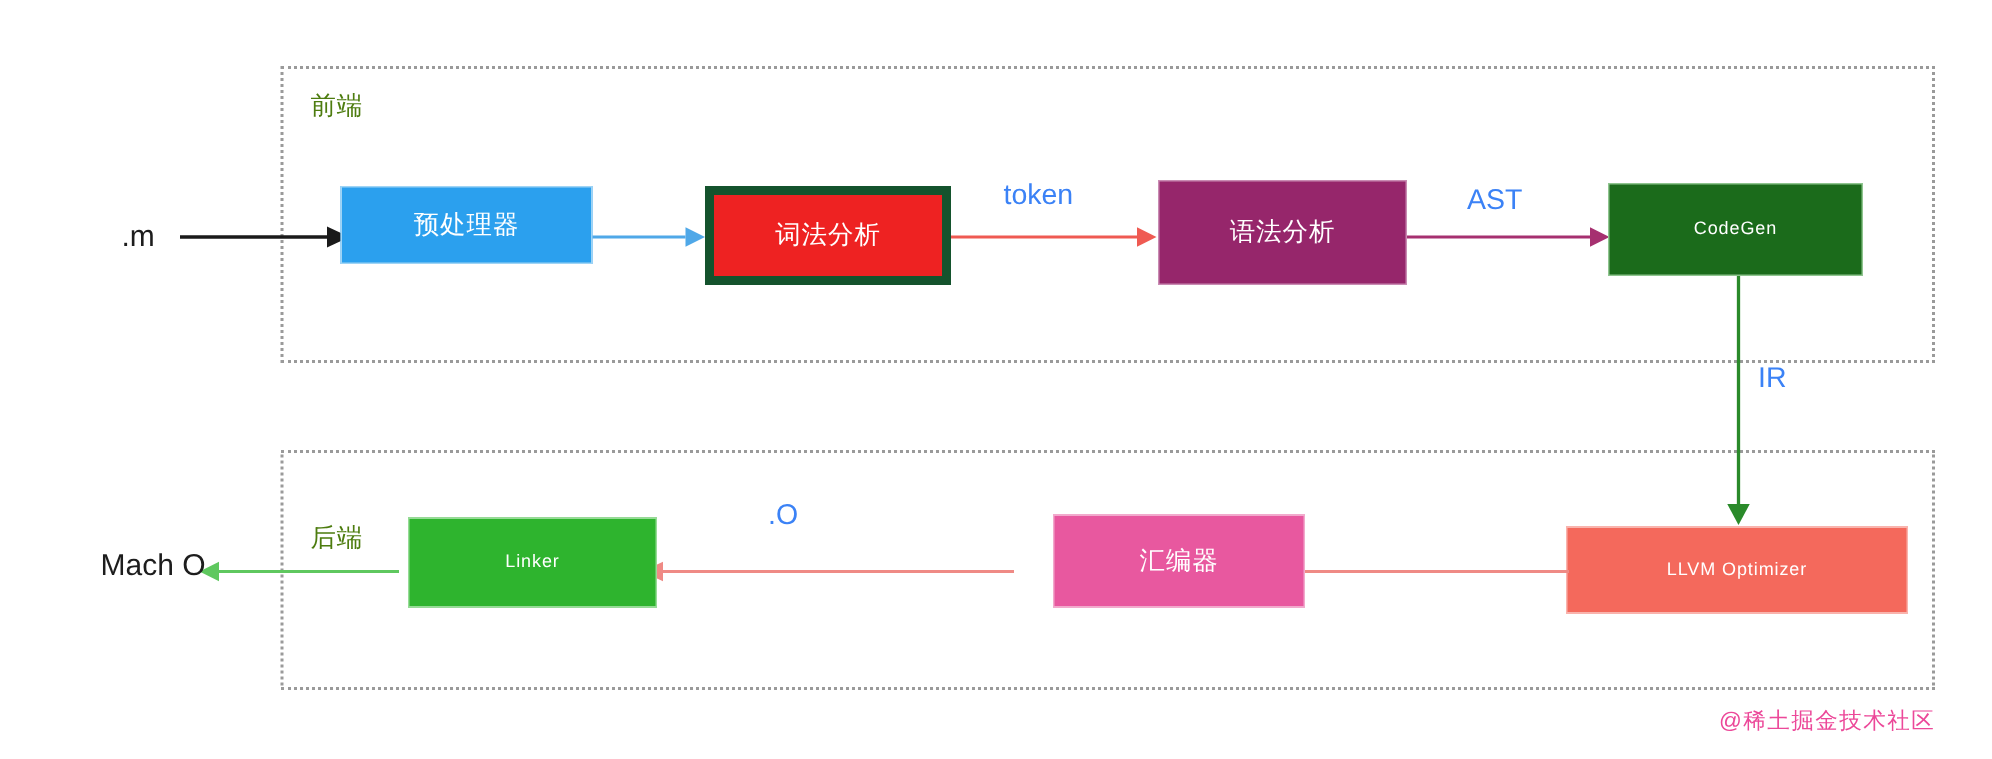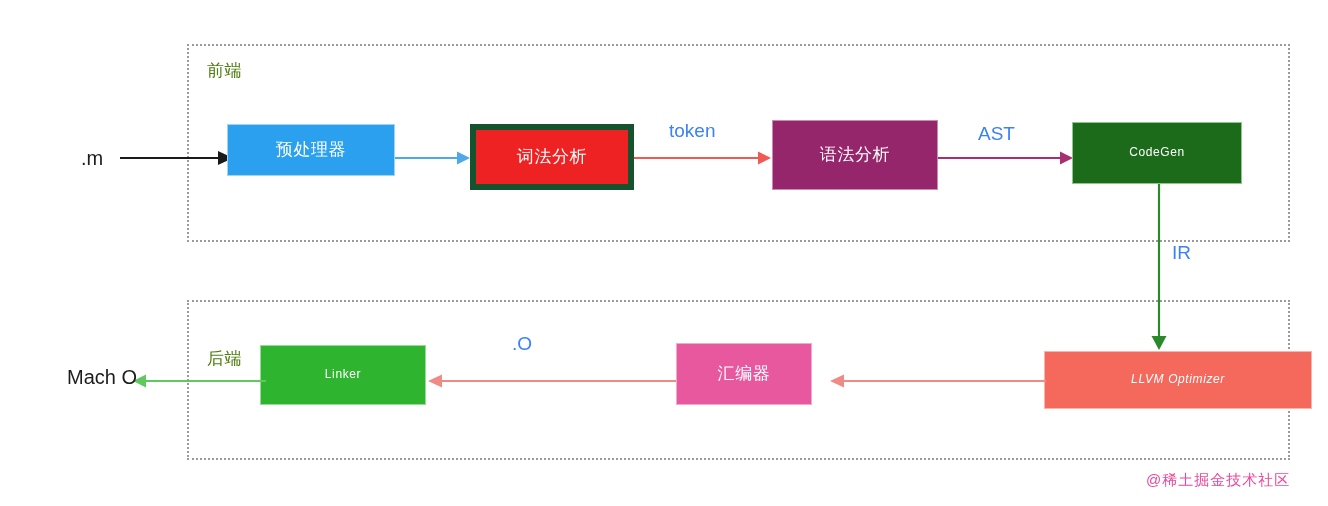--- a/index.html
+++ b/index.html
@@ -130,41 +130,41 @@
     <span>CodeGen</span>
   </div>
 
   <svg class="conn" style="left:1144px; top:184px;" width="30" height="167" viewBox="0 0 30 167">
     <line x1="15" y1="0" x2="15" y2="152" stroke="#2a8a2a" stroke-width="2.2"></line>
     <polygon points="7.5,152 22.5,152 15,166" fill="#2a8a2a"></polygon>
   </svg>
 
   <div class="edge-label" style="left:1172px; top:242px;">IR</div>
 
-  <div class="node" style="left:1044px; top:351px; width:268px; height:58px; background:#F4695C; border:1px solid #f9b4ad;font-style:italic;">
+  <div class="node" style="left:1044px; top:351px; width:228px; height:58px; background:#F4695C; border:1px solid #f9b4ad;">
     <span>LLVM Optimizer</span>
   </div>
 
   <svg class="conn" style="left:830px; top:366px;" width="216" height="30" viewBox="0 0 216 30">
     <line x1="216" y1="15" x2="14" y2="15" stroke="#ef8a85" stroke-width="2"></line>
     <polygon points="14,8.5 14,21.5 0,15" fill="#ef8a85"></polygon>
   </svg>
 
-  <div class="node cjk" style="left:676px; top:343px; width:136px; height:62px; background:#E8589F; border:1px solid #f2a9cc;">
+  <div class="node cjk" style="left:702px; top:343px; width:168px; height:62px; background:#E8589F; border:1px solid #f2a9cc;">
     <span>汇编器</span>
   </div>
 
   <div class="edge-label" style="left:512px; top:333px;">.O</div>
 
   <svg class="conn" style="left:428px; top:366px;" width="248" height="30" viewBox="0 0 248 30">
     <line x1="248" y1="15" x2="14" y2="15" stroke="#ef8a85" stroke-width="2"></line>
     <polygon points="14,8.5 14,21.5 0,15" fill="#ef8a85"></polygon>
   </svg>
 
-  <div class="node" style="left:260px; top:345px; width:166px; height:60px; background:#2EB42E; border:1px solid #96dc96;">
+  <div class="node" style="left:272px; top:345px; width:166px; height:60px; background:#2EB42E; border:1px solid #96dc96;">
     <span>Linker</span>
   </div>
 
   <svg class="conn" style="left:133px; top:366px;" width="133" height="30" viewBox="0 0 133 30">
     <line x1="133" y1="15" x2="13" y2="15" stroke="#5fc85f" stroke-width="2"></line>
     <polygon points="13,8.5 13,21.5 0,15" fill="#5fc85f"></polygon>
   </svg>
 
   <div class="io-label" style="left:51px; top:366px;margin-left:16px;">Mach O</div>
 

